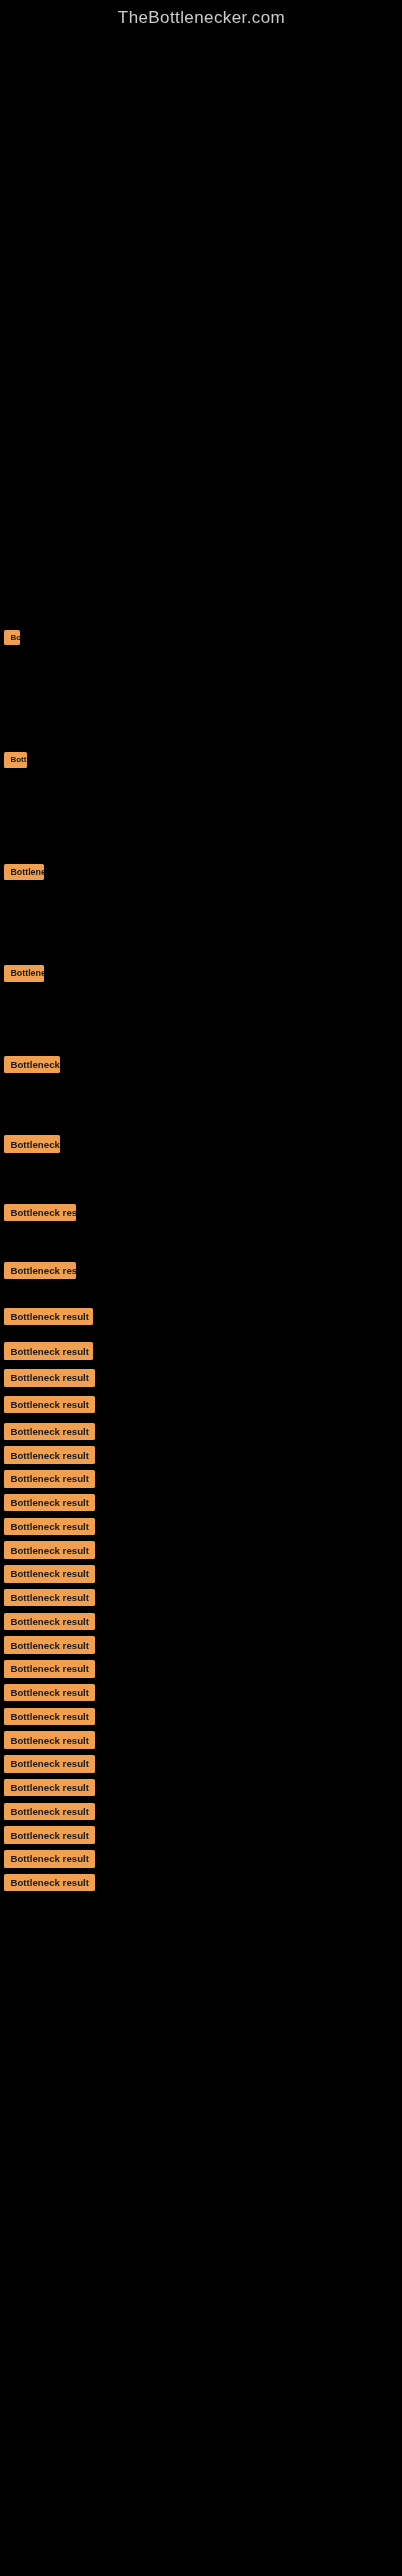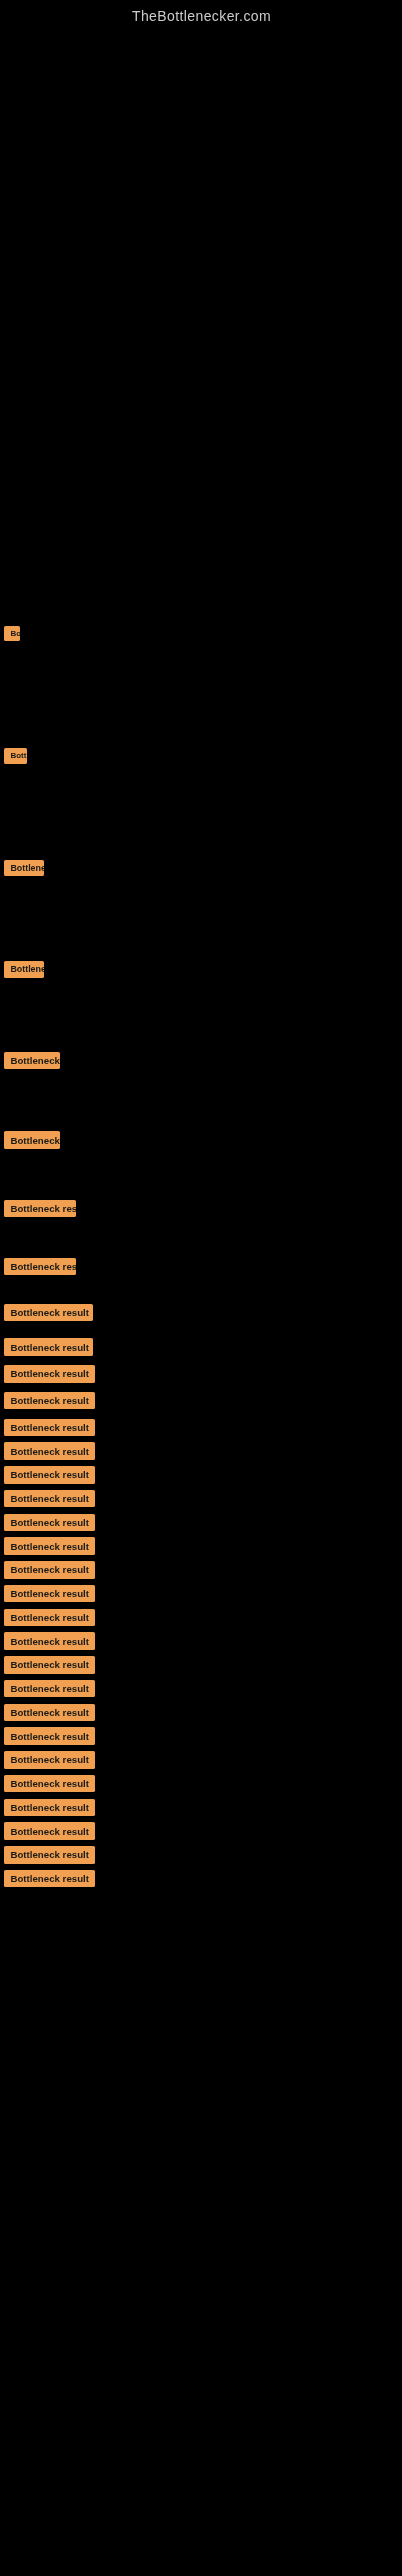--- a/index.html
+++ b/index.html
@@ -12,21 +12,21 @@
       width: 403px;
       min-height: 2576px;
       background-color: #000000;
       font-family: Arial, sans-serif;
       position: relative;
       overflow-x: hidden;
     }
 
     .site-title {
       color: #cccccc;
-      font-size: 14px;
+      font-size: 17px;
       text-align: center;
       padding: 8px 0 4px 0;
       letter-spacing: 0.4px;
     }
 
     .content-area {
       padding: 0 0 16px 0;
     }
 
     .bottleneck-item {

